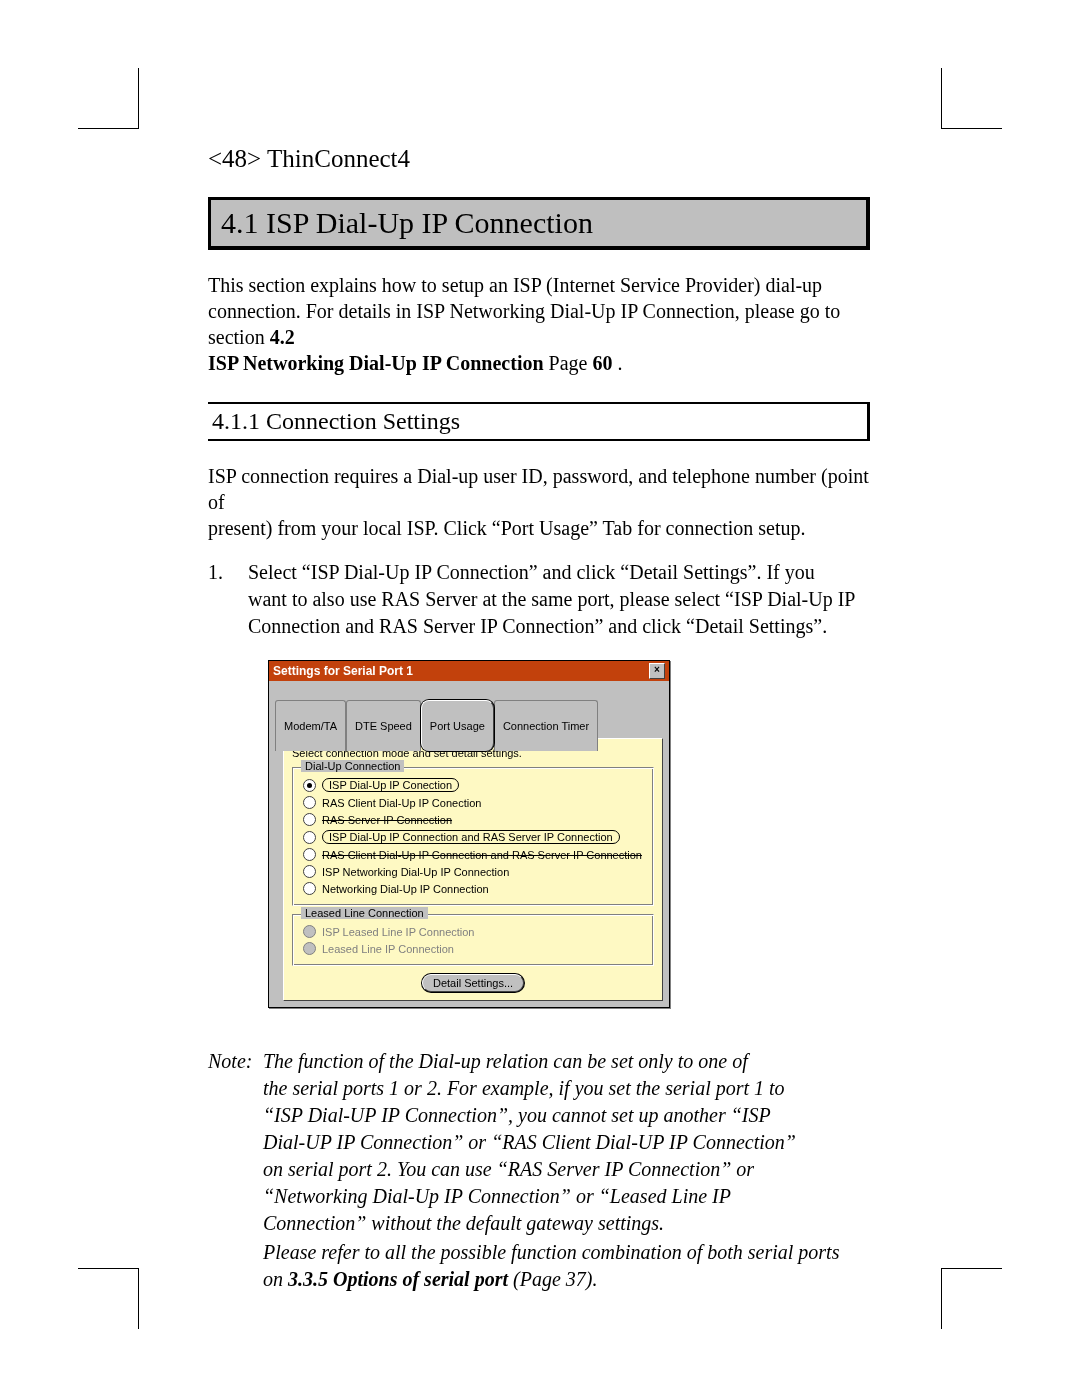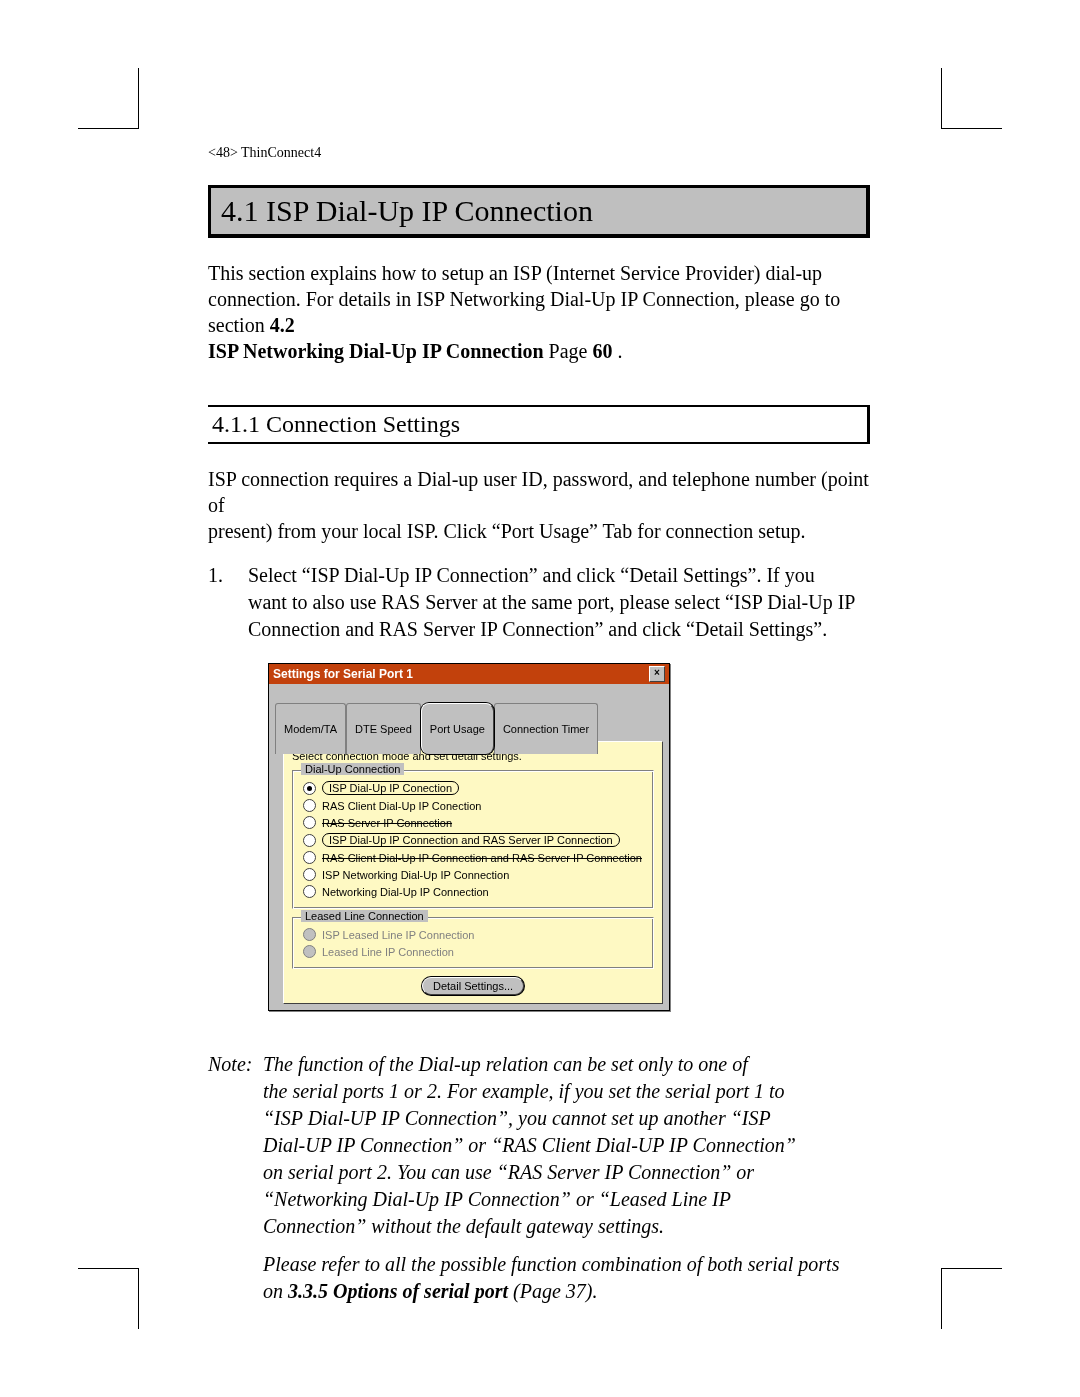--- a/index.html
+++ b/index.html
@@ -29,39 +29,39 @@
   .crop-bl { bottom: 68px; left: 78px; border-right-width: 1px; border-top-width: 1px; }
   .crop-br { bottom: 68px; right: 78px; border-left-width: 1px; border-top-width: 1px; }
 
   .content {
     position: absolute;
     left: 208px;
     right: 210px;
     top: 145px;
   }
   .page-header {
-    font-size: 14px;
+    font-size: 25px;
     margin-bottom: 24px;
   }
   .section-bar {
     background: #bfbfbf;
     border: 3px solid #000;
     border-right-width: 4px;
     border-bottom-width: 4px;
     padding: 6px 10px;
     font-size: 30px;
     box-sizing: border-box;
   }
   .subsection-bar {
     border-top: 2px solid #000;
     border-bottom: 2px solid #000;
     border-right: 3px solid #000;
     padding: 4px 2px 4px 4px;
     font-size: 24px;
-    margin-top: 41px;
+    margin-top: 26px;
   }
   .para {
     font-size: 20px;
     line-height: 1.3;
     margin-top: 22px;
   }
   .step {
     font-size: 20px;
     line-height: 1.35;
     margin-top: 18px;
@@ -230,21 +230,21 @@
   }
   .note-block .note-label {
     width: 55px;
     flex: none;
   }
   .note-block .note-body {
     flex: 1;
   }
   .note-block .note-body2 {
     margin-left: 55px;
-    margin-top: 11px;
+    margin-top: 2px;
   }
   .bolditalic { font-weight: bold; font-style: italic; }
 </style>
 </head>
 <body>
 
 <div class="page">
   <div class="crop-tl"></div>
   <div class="crop-tr"></div>
   <div class="crop-bl"></div>

